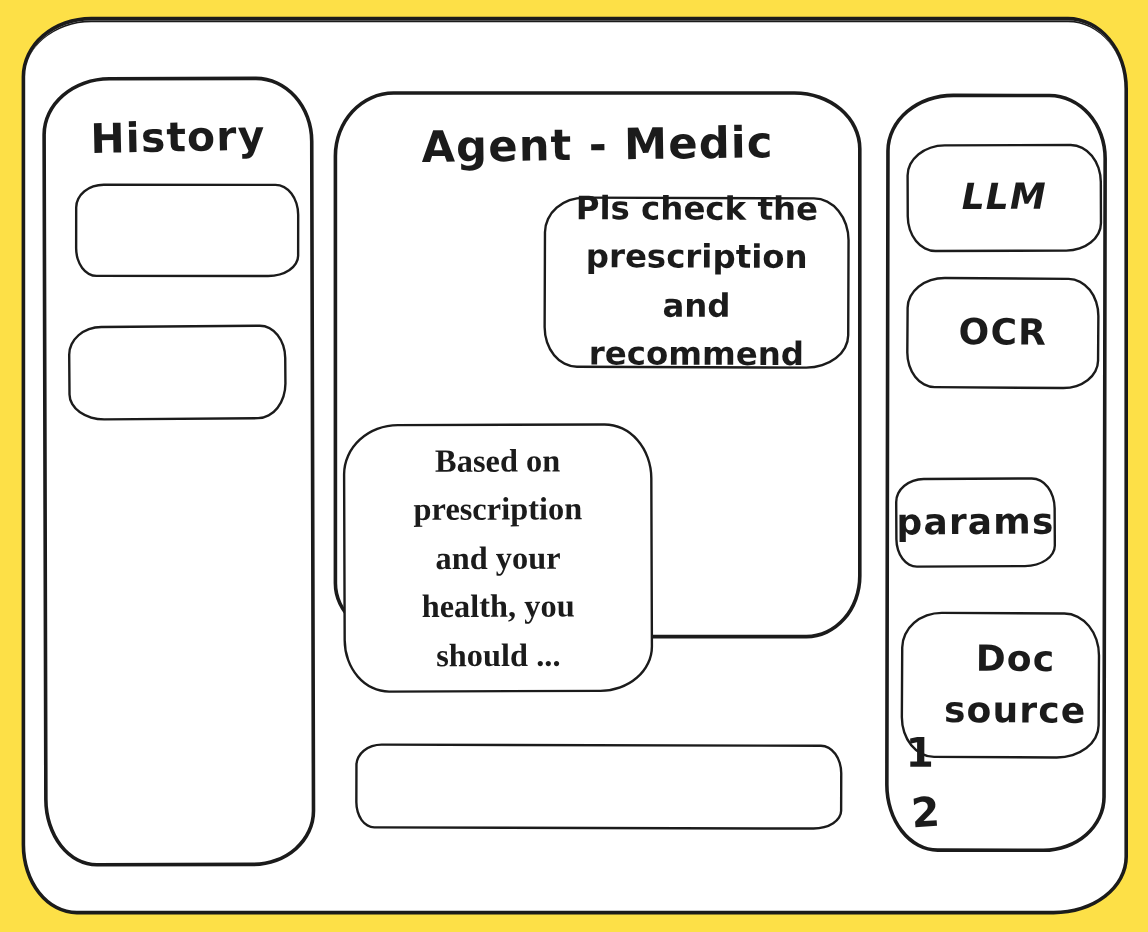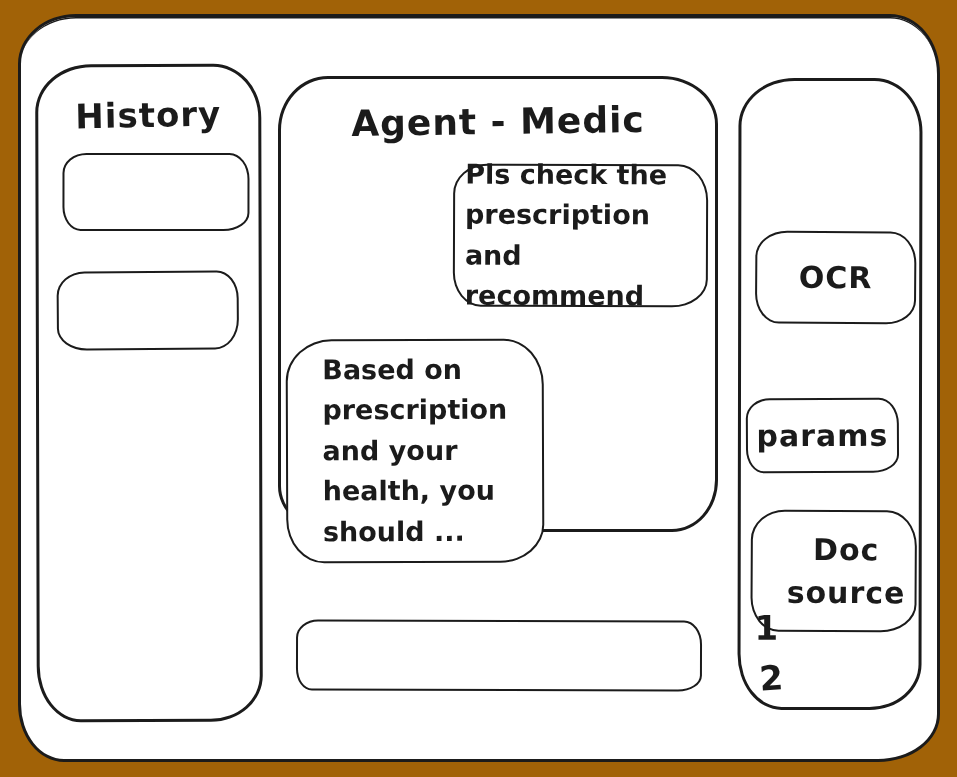--- a/index.html
+++ b/index.html
@@ -3,21 +3,21 @@
 <meta charset="utf-8">
 <style>
   * { margin: 0; padding: 0; box-sizing: border-box; }
   html, body {
     width: 957px; height: 777px;
     background: #ffffff;
     font-family: "DejaVu Sans", "Liberation Sans", sans-serif;
     color: #1b1b1b;
     overflow: hidden;
   }
-  .stage { position: relative; width: 957px; height: 777px; background: #a16207; }
+  .stage { position: relative; width: 957px; height: 777px; background: #fde047; }
 
   
   .sketch {
     position: absolute;
     border: 3px solid #1b1b1b;
     background: #fff;
   }
   .thin { border-width: 2.5px; }
 
   
@@ -34,21 +34,21 @@
   .title {
     position: absolute;
     width: 100%;
     text-align: center;
     font-weight: bold;
     letter-spacing: 1px;
     white-space: pre-line;
   }
   .bubble {
     display: flex; align-items: center; justify-content: center;
-    text-align: left;
+    text-align: center;
     font-weight: bold;
     font-size: 27px;
     line-height: 1.5;
     white-space: pre-line;
     padding: 6px 10px;
   }
   button.sketch {
     display: flex; align-items: center; justify-content: center;
     font-family: inherit;
     font-weight: bold;
@@ -93,31 +93,32 @@
     <button class="sketch thin r-card2" style="left:18px; top:204px; width:182px; height:79px; transform:rotate(-0.3deg);"></button>
   </div>
 
   <div class="sketch r-panel2" style="left:278px; top:76px; width:440px; height:456px;">
     <div class="title" style="top:22px; font-size:36px; transform:rotate(-0.8deg);">Agent - Medic</div>
 
     <div class="sketch thin r-bubble bubble" style="left:172px; top:85px; width:255px; height:143px; transform:rotate(0.2deg);">Pls check the
 prescription
 and recommend</div>
 
-    <div class="sketch thin r-bubble2 bubble" style="left:5px; top:260px; width:258px; height:224px; transform:rotate(-0.2deg);">Based on
+    <div class="sketch thin r-bubble2 bubble" style="left:5px; top:274px; width:258px; height:224px; transform:rotate(-0.2deg);font-family:Liberation Serif, serif;">Based on
 prescription
 and your
 health, you
 should ...</div>
 
     <input class="sketch thin r-input" type="text" style="left: 15px; top: 541px; width: 406px; height: 71px; transform: rotate(0.15deg);" placeholder="">
   </div>
 
   <div class="sketch r-panel" style="left:738px; top:78px; width:184px; height:632px; transform:rotate(0.1deg);">
+    <button class="sketch thin r-btn" style="left:14px; top:39px; width:163px; height:90px; transform:rotate(-0.3deg); font-style:italic;">LLM</button>
     <button class="sketch thin r-btn" style="left:14px; top:150px; width:161px; height:93px; transform:rotate(0.3deg);">OCR</button>
-    <button class="sketch thin r-card" style="left:5px; top:317px; width:153px; height:75px; transform:rotate(-0.4deg);">params</button>
+    <button class="sketch thin r-card" style="left:5px; top:317px; width:134px; height:75px; transform:rotate(-0.4deg);">params</button>
     <button class="sketch thin r-bubble" style="left:10px; top:429px; width:166px; height:122px; transform:rotate(0.2deg); z-index:2;">Doc
 source</button>
     <button class="num" style="left:14px; top:527px;">1</button>
     <button class="num" style="left:19px; top:577px; transform:rotate(-4deg);">2</button>
   </div>
 
 </div>
 
 </body></html>

